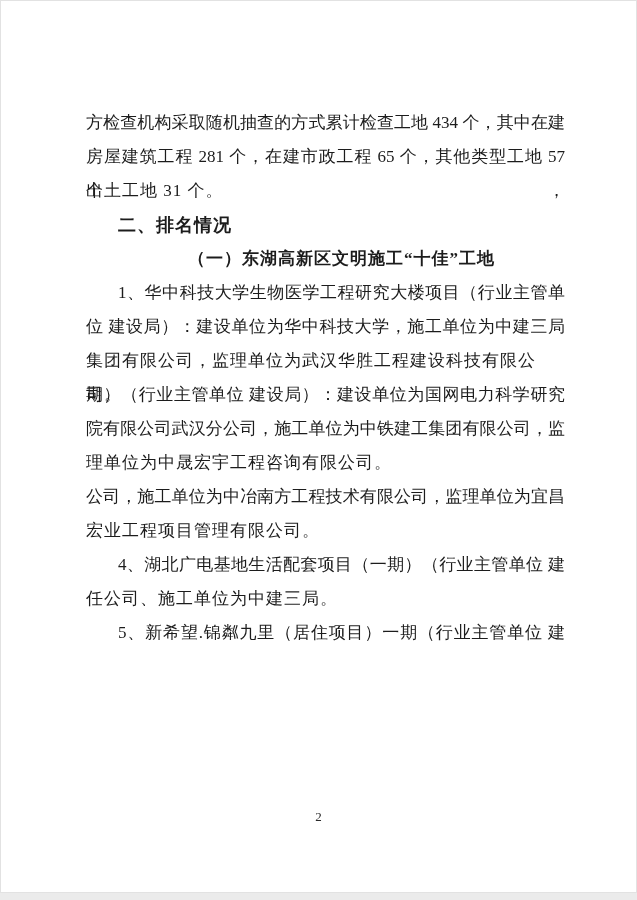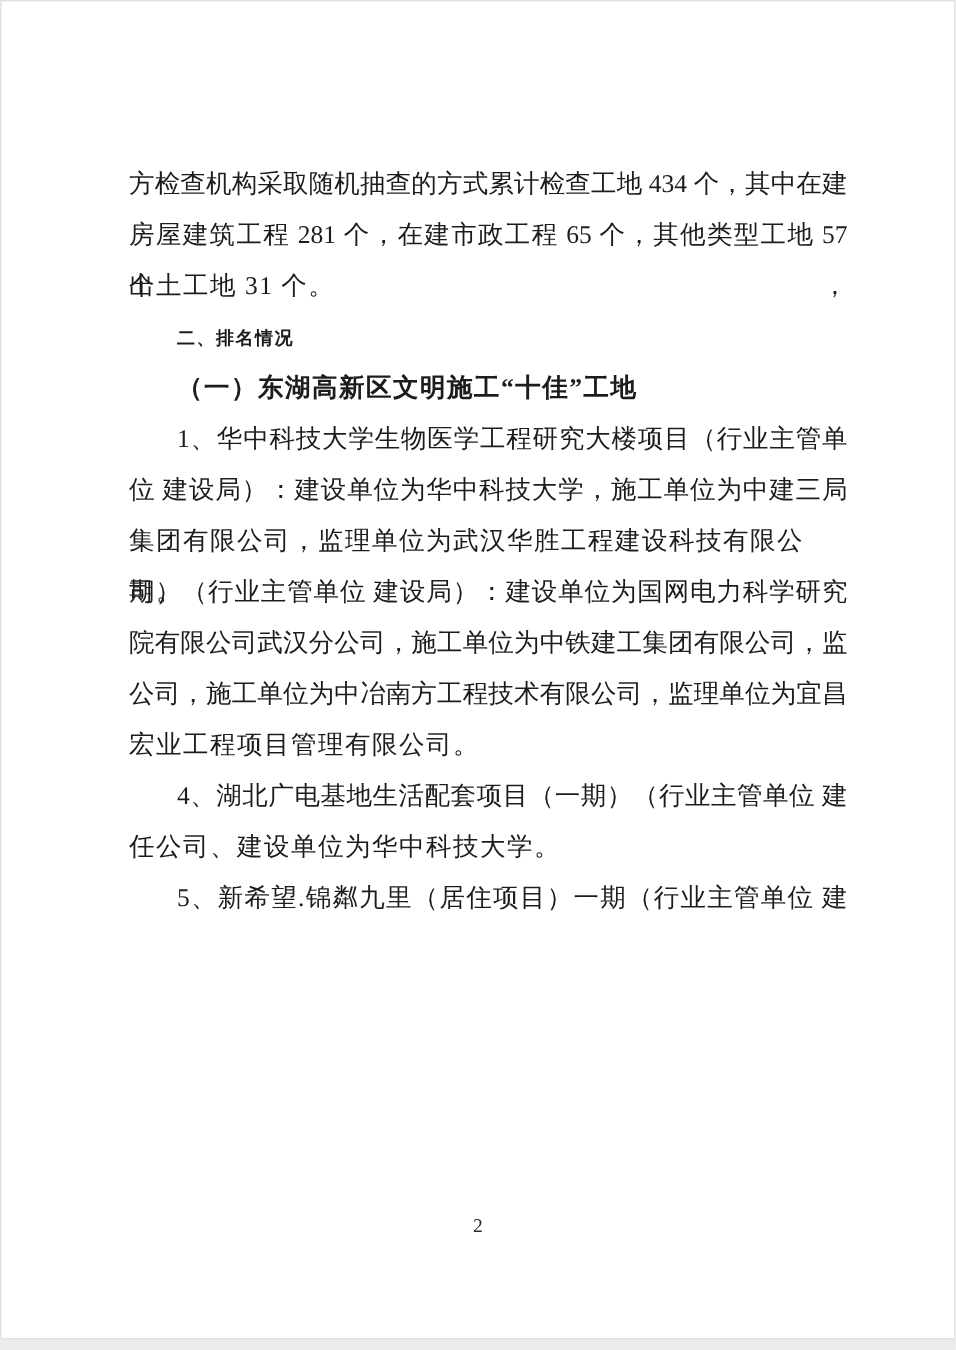--- a/index.html
+++ b/index.html
@@ -44,25 +44,26 @@
     text-align: justify;
     text-align-last: justify;
     letter-spacing: 0;
   }
   .line.indent {
     text-indent: 32px;
   }
   .line.h-number {
     font-weight: bold;
     font-family: "Liberation Sans", "DejaVu Sans", sans-serif;
-    font-size: 12px;
+    font-size: 18px;
   }
   .line.h-sub {
     font-weight: bold;
     font-size: 17px;
+    text-align: center;
   }
   .page-number {
     position: absolute;
     left: 0;
     top: 806px;
     width: 100%;
     height: 20px;
     line-height: 20px;
     text-align: center;
     font-size: 13px;
@@ -78,21 +79,22 @@
         <div class="line justify">方检查机构采取随机抽查的方式累计检查工地 434 个，其中在建</div>
         <div class="line justify">房屋建筑工程 281 个，在建市政工程 65 个，其他类型工地 57 个，</div>
         <div class="line">出土工地 31 个。</div>
         <div class="line h-number indent">二、排名情况</div>
         <div class="line h-sub indent">（一）东湖高新区文明施工“十佳”工地</div>
         <div class="line indent justify">1、华中科技大学生物医学工程研究大楼项目（行业主管单</div>
         <div class="line justify">位 建设局）：建设单位为华中科技大学，施工单位为中建三局</div>
         <div class="line">集团有限公司，监理单位为武汉华胜工程建设科技有限公司。</div>
         <div class="line justify">期）（行业主管单位 建设局）：建设单位为国网电力科学研究</div>
         <div class="line justify">院有限公司武汉分公司，施工单位为中铁建工集团有限公司，监</div>
+        <div class="line">理单位为中晟宏宇工程咨询有限公司。</div>
         <div class="line justify">公司，施工单位为中冶南方工程技术有限公司，监理单位为宜昌</div>
         <div class="line">宏业工程项目管理有限公司。</div>
         <div class="line indent justify">4、湖北广电基地生活配套项目（一期）（行业主管单位 建</div>
-        <div class="line">任公司、建设单位为华中科技大学。</div>
+        <div class="line">任公司、施工单位为中建三局。</div>
         <div class="line indent justify">5、新希望.锦粼九里（居住项目）一期（行业主管单位 建</div>
       </div>
     <div class="page-number">2</div>
   </div>
 </div>
 
 </body></html>

